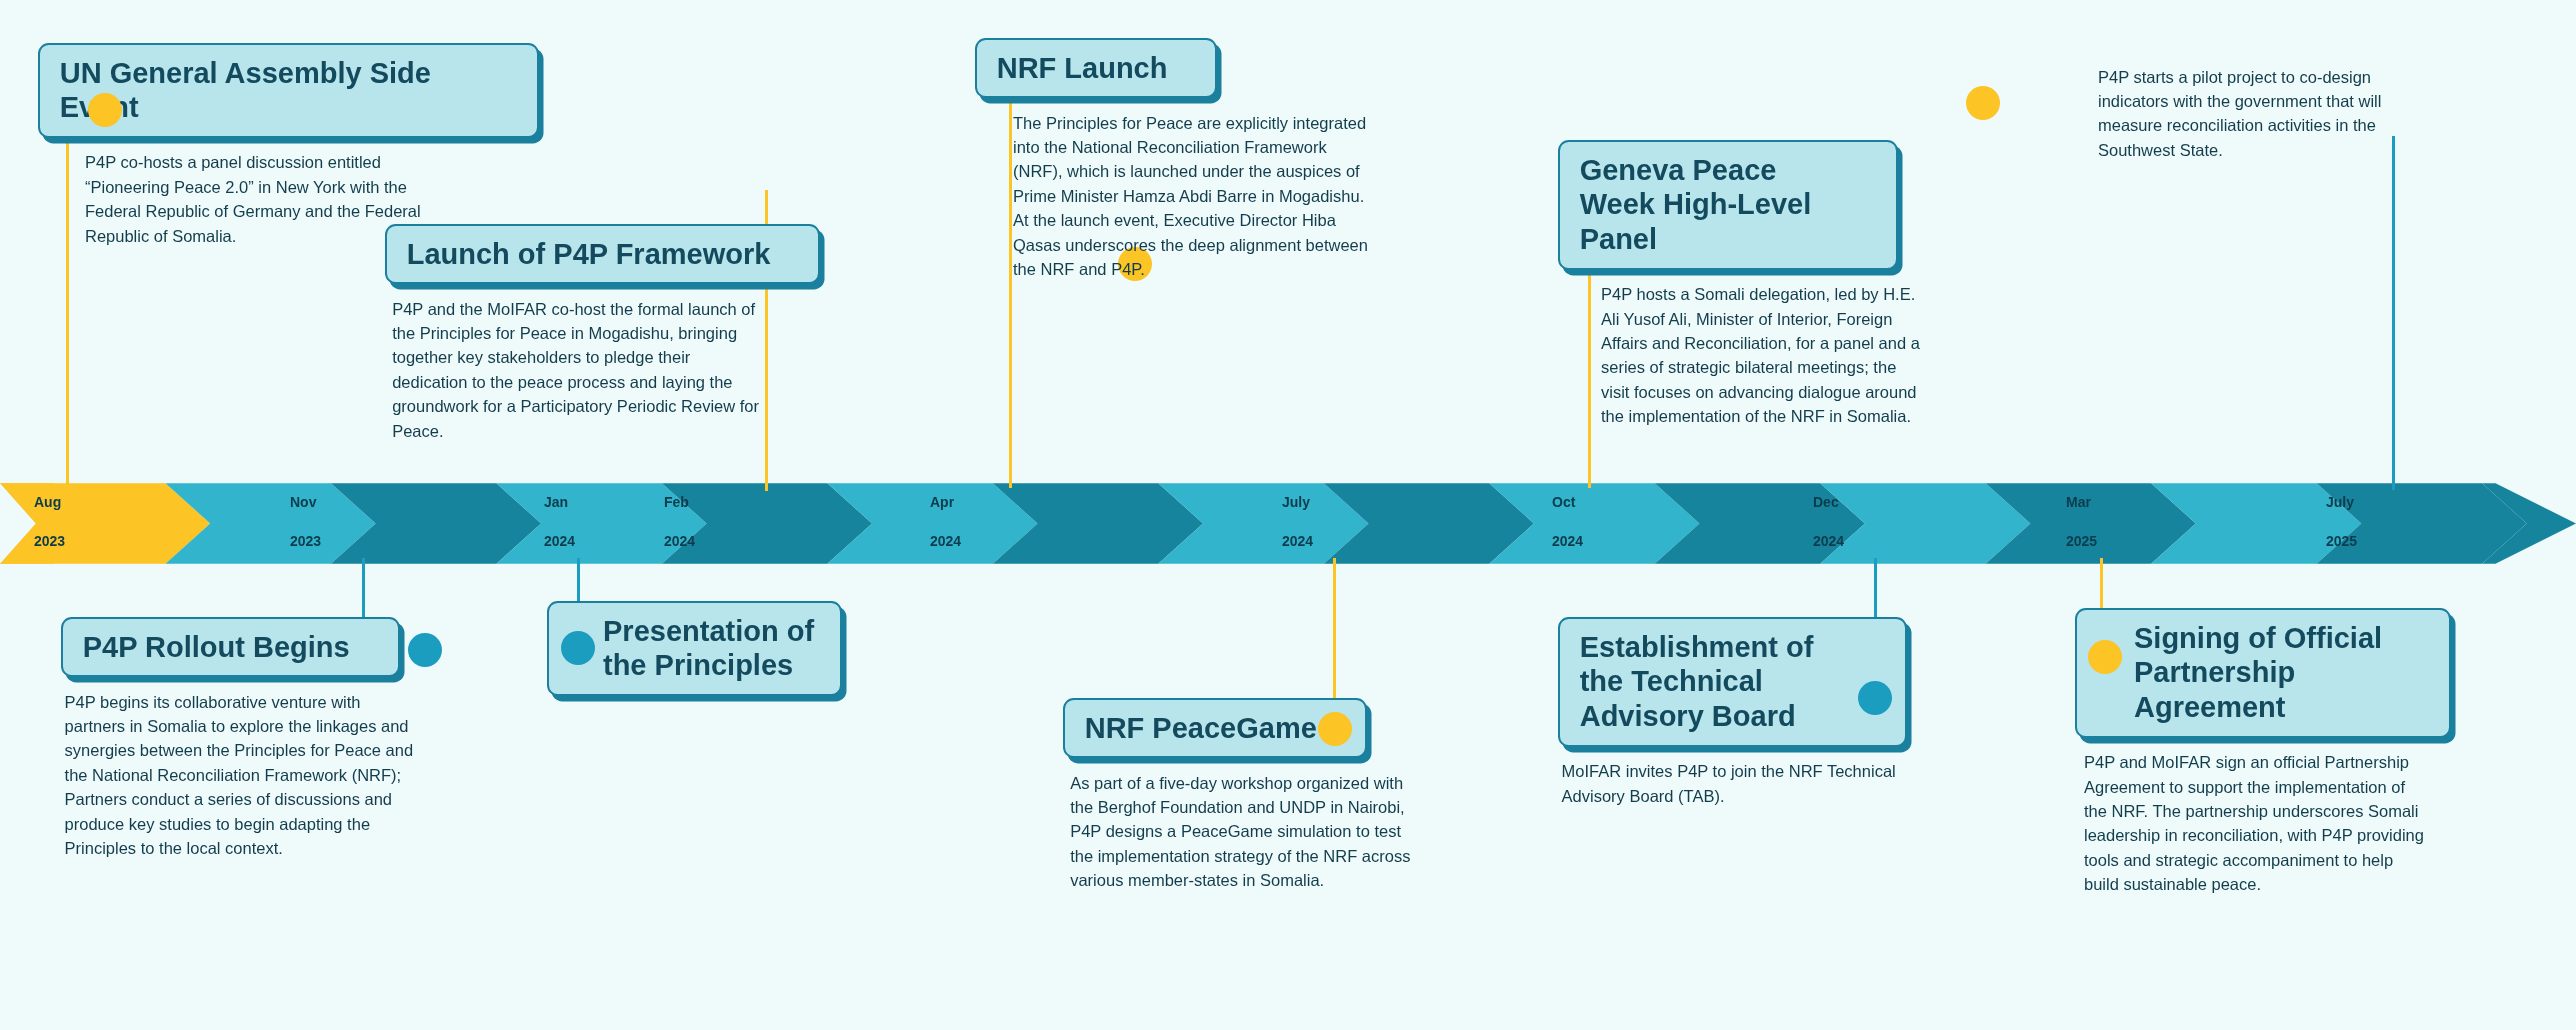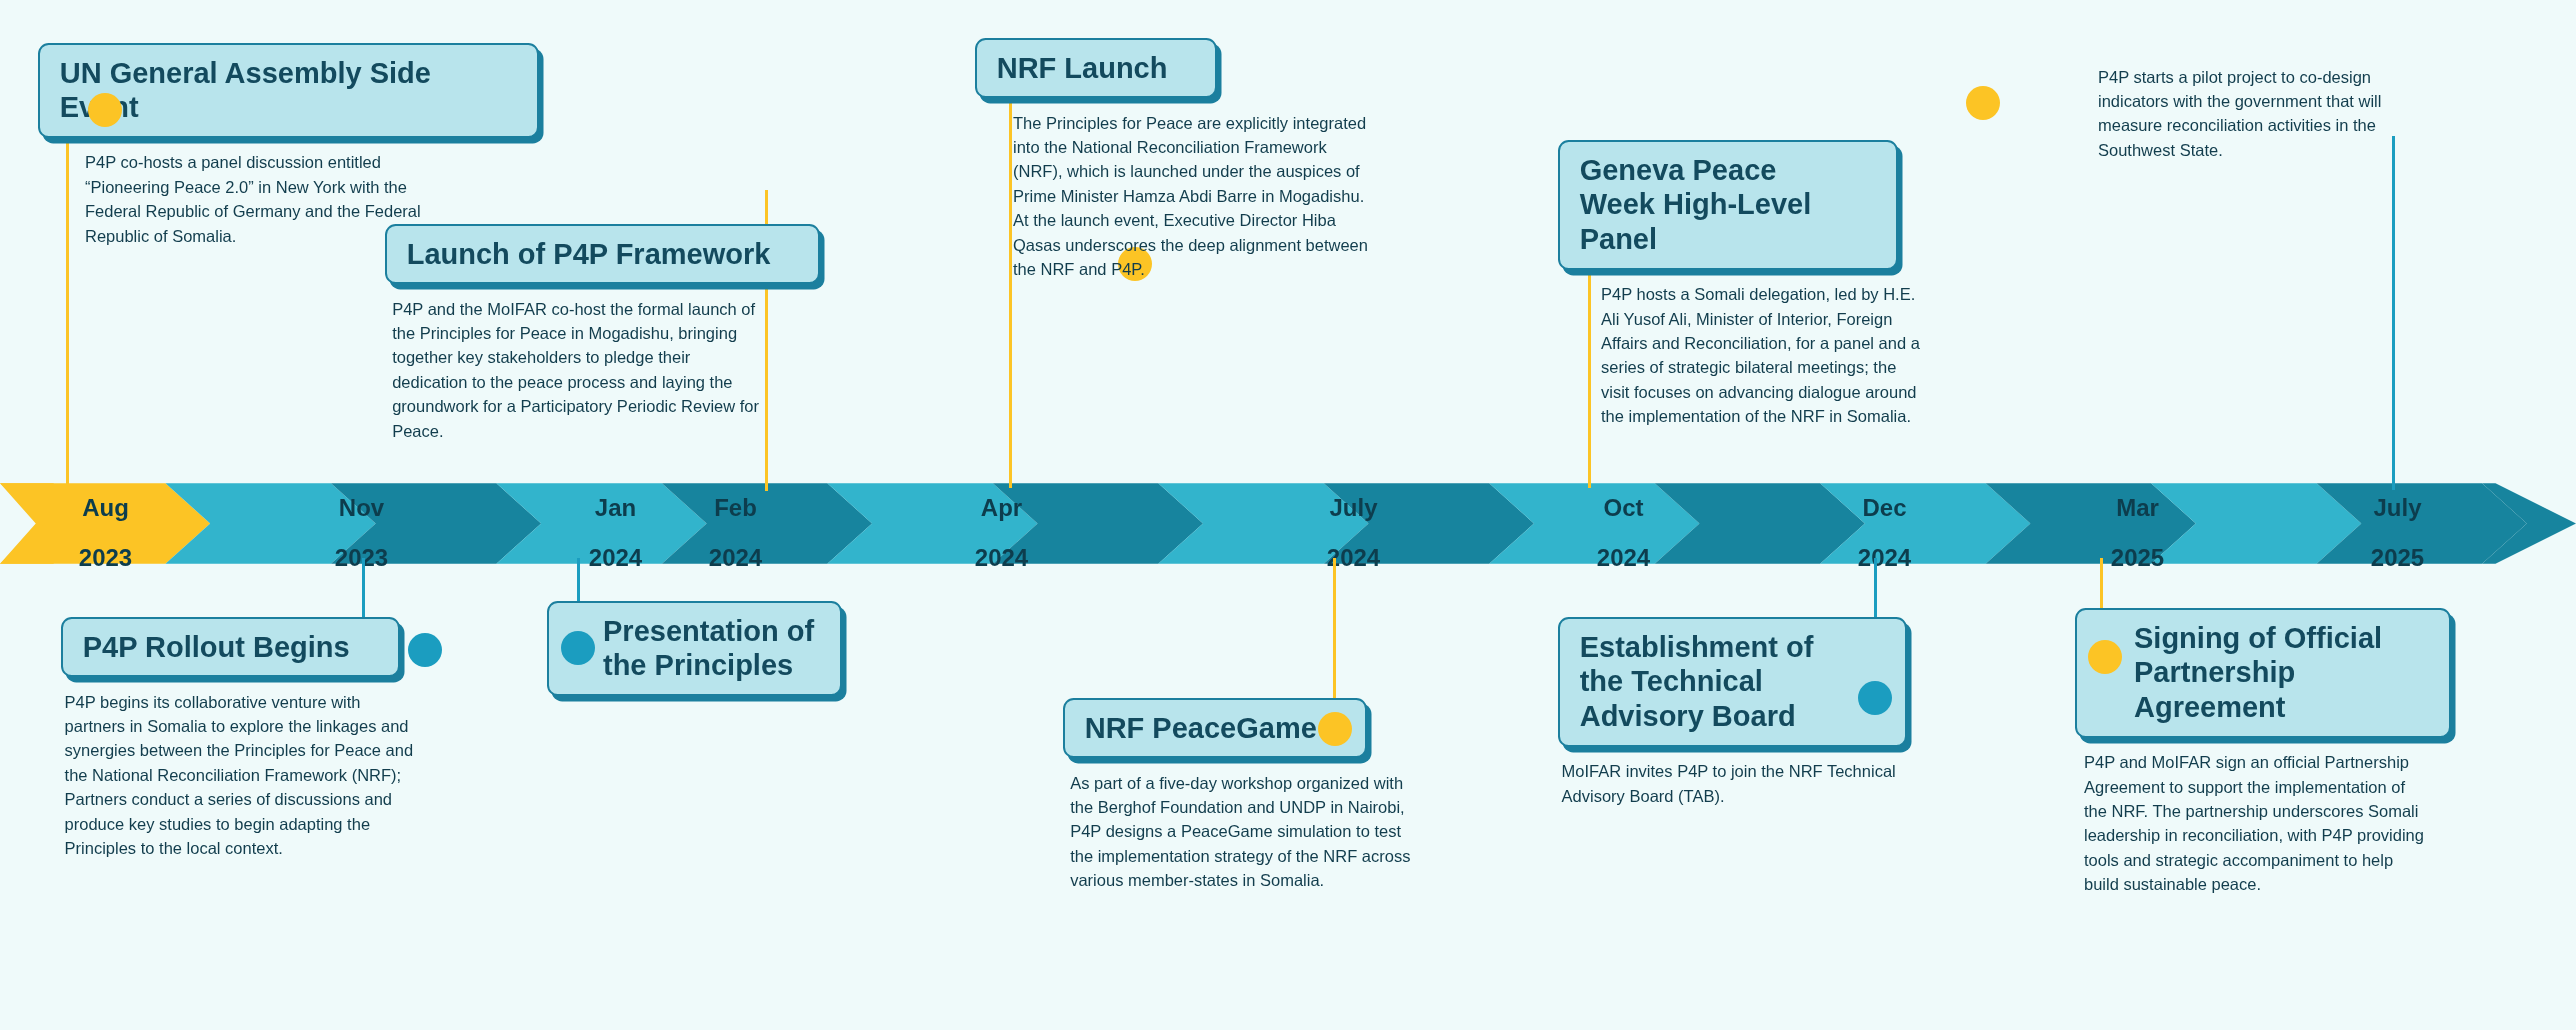--- a/index.html
+++ b/index.html
@@ -28,23 +28,23 @@
     left: 0;
     top: 483px;
     width: 2576px;
     height: 81px;
   }
   .band-svg { display: block; }
 
   .tick-label {
     position: absolute;
     width: 143px;
-    text-align: center;
+    text-align: left;
     color: #0d3d4d;
-    font-size: 24px;
+    font-size: 14px;
     font-weight: bold;
     line-height: 1.18;
     top: 494px;
   }
   .tick-label .yr { display: block; margin-top: 22px; }
 
   
   .event {
     position: absolute;
   }

